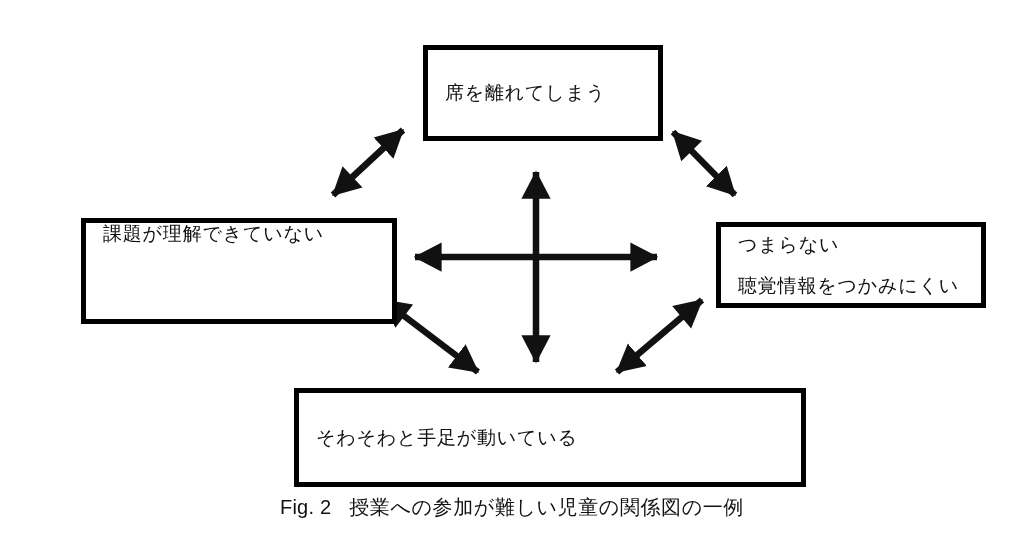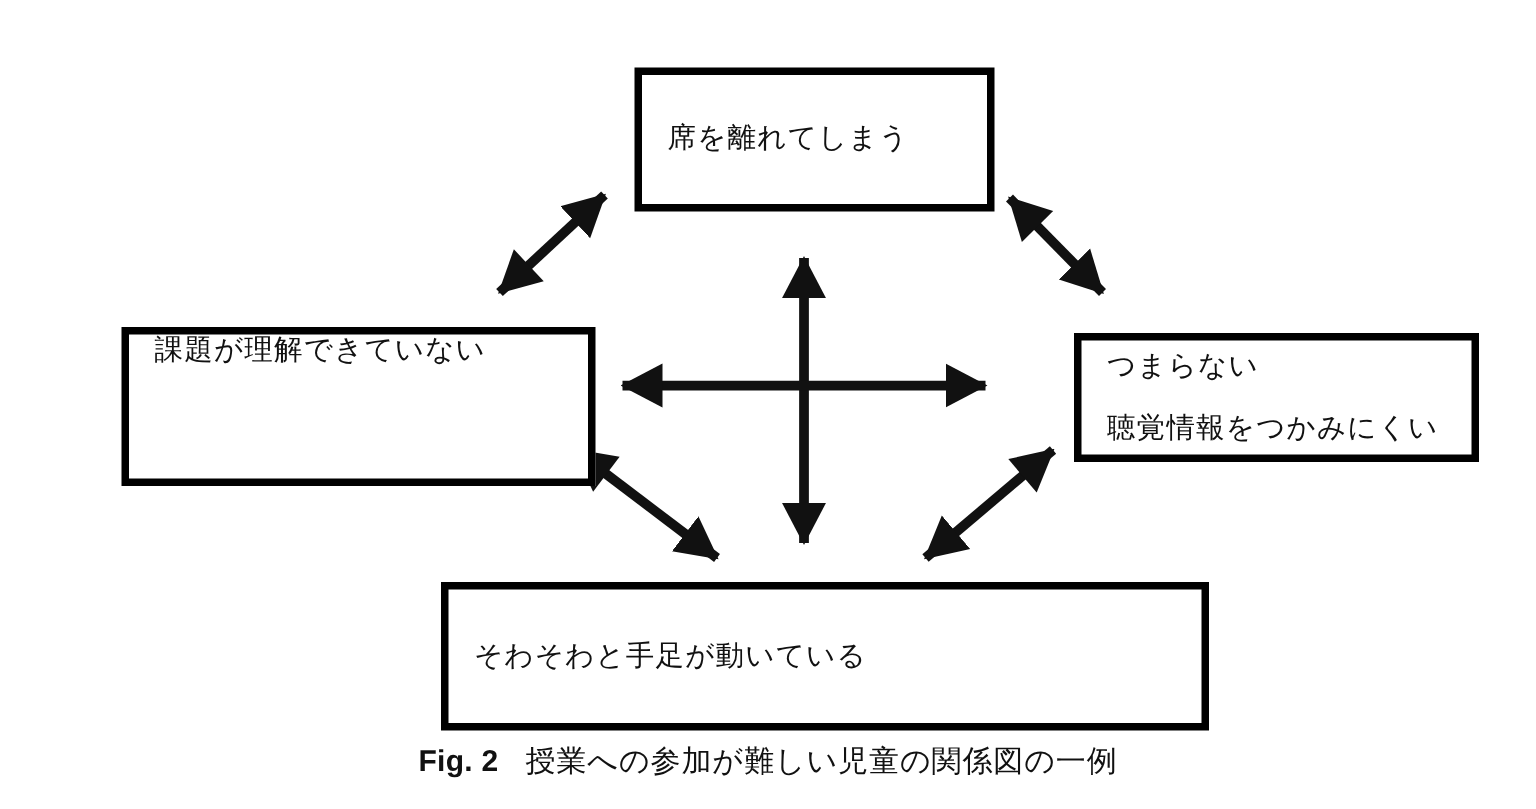--- a/index.html
+++ b/index.html
@@ -45,21 +45,21 @@
   .caption {
     position: absolute;
     left: 0; top: 494px;
     width: 1024px;
     text-align: center;
     font-size: 20px;
     letter-spacing: 0.6px;
     white-space: nowrap;
   }
   .caption .fig-label {
-    font-weight: 700;
+    font-weight: 400;
     margin-right: 18px;
     letter-spacing: 0.2px;
   }
 </style>
 </head>
 <body>
 
 <div class="canvas">
 
   <svg class="arrows" viewBox="0 0 1024 539" xmlns="http://www.w3.org/2000/svg" aria-hidden="true">

